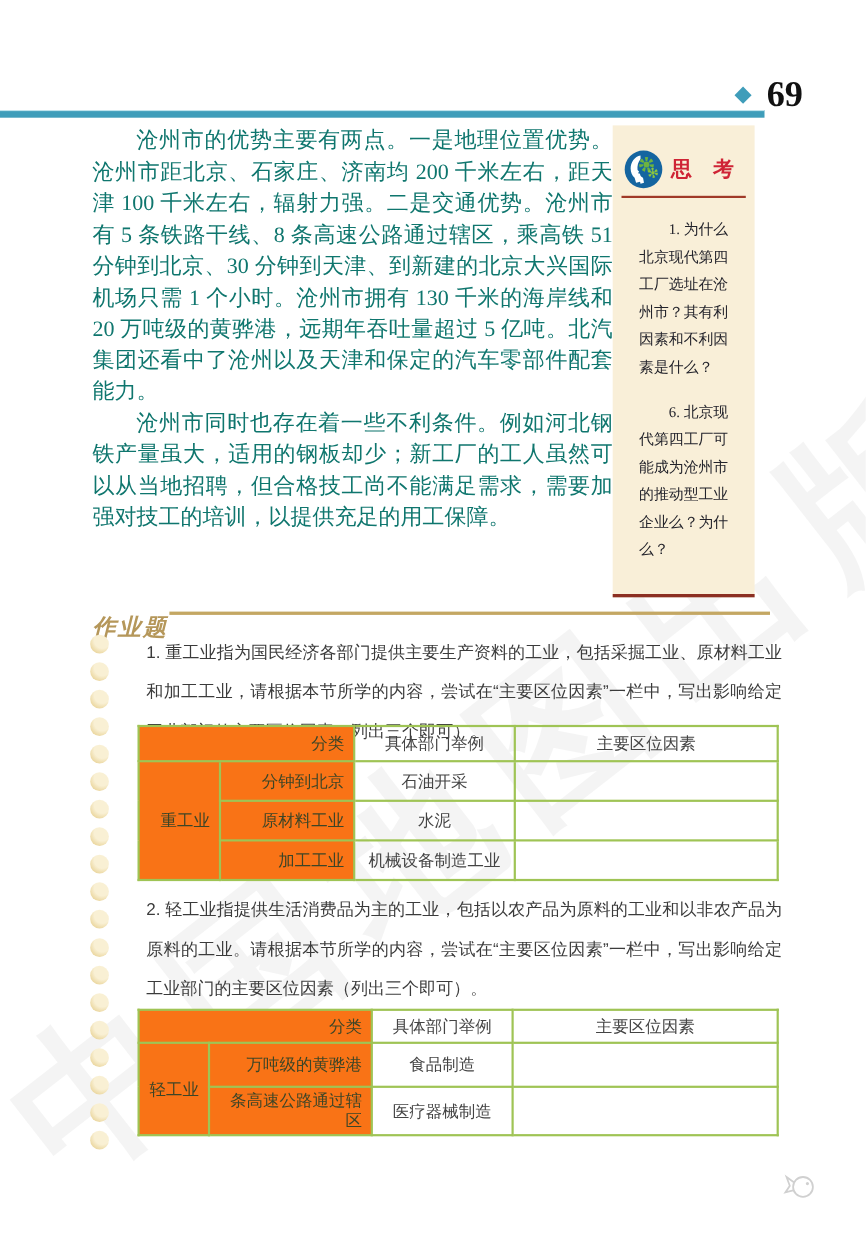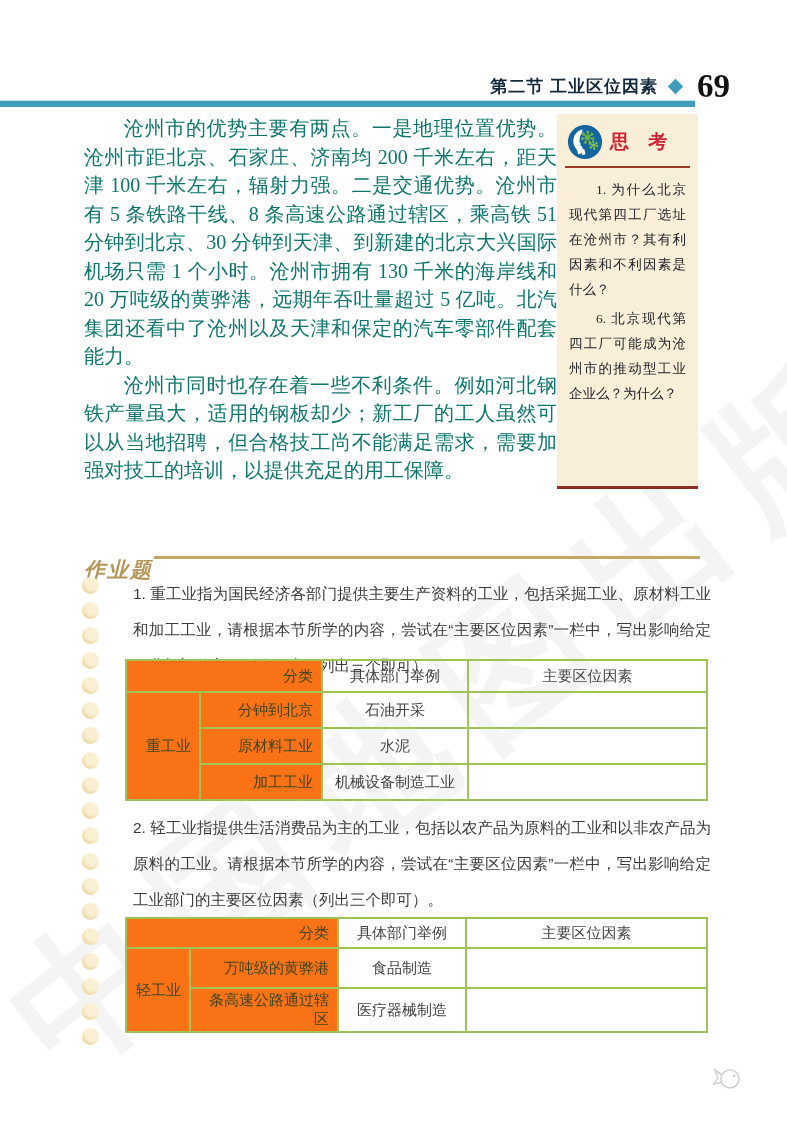--- a/index.html
+++ b/index.html
@@ -22,29 +22,29 @@
   .header-title{font-size:17px;font-weight:bold;color:#14293d;letter-spacing:1px;}
   .header-diamond{width:11px;height:11px;background:#3f9dba;transform:rotate(45deg);
     margin:0 16px 0 12px;}
   .page-number{font-family:"Liberation Serif",serif;font-size:33px;font-weight:bold;color:#111;}
   
   .article{position:absolute;left:84px;top:114px;width:473px;
     font-family:"Liberation Serif",serif;font-size:20px;line-height:28.5px;
     color:#0f766e;text-align:justify;}
   .article p{margin:0;text-indent:2em;}
   
-  .think-box{position:absolute;left:557px;top:114px;width:141px;min-height:375px;
+  .think-box{position:absolute;left:557px;top:114px;width:129px;min-height:375px;
     box-sizing:border-box;background:#f9efd8;border-bottom:3px solid #8c2f22;
-    padding:8px 8px 12px 8px;}
+    padding:20px 8px 12px 8px;}
   .think-header{display:flex;align-items:center;gap:7px;padding:2px 0 6px 2px;
     border-bottom:2px solid #a03a28;}
   .think-title{color:#cf2435;font-weight:bold;font-size:19px;letter-spacing:7px;}
   .think-questions{margin-top:9px;font-family:"Liberation Serif",serif;
     font-size:13.5px;line-height:25px;color:#23232b;text-align:justify;}
-  .think-questions p{margin:4px;text-indent:2em;}
+  .think-questions p{margin:16px;text-indent:2em;}
   
   .hw-heading{position:absolute;left:84px;top:536px;
     font-family:Liberation Serif, serif;font-style:italic;font-weight:bold;
     font-size:21px;color:#b5975a;letter-spacing:2px;margin-top:20px;}
   .hw-rule{position:absolute;left:154px;top:556px;width:546px;height:3px;background:#c4a763;}
   .bullet-col{position:absolute;left:82px;top:577px;height:468px;width:18px;
     display:flex;flex-direction:column;justify-content:space-between;}
   .bullet-col i{display:block;width:17px;height:17px;border-radius:50%;
     background:radial-gradient(circle at 65% 30%, #f9f0d4 45%, #ecd9a4 75%, #dfc78b);}
   .hw-question{position:absolute;left:133px;width:578px;font-size:15.5px;
@@ -71,21 +71,20 @@
     gap:8px;color:#cccccc;}
   .footer-brand .brand-text{font-size:21px;font-weight:bold;letter-spacing:2px;color:#d0d0d0;}
 </style>
 </head>
 <body>
 
 <div class="page-watermark">中国地图出版社</div>
 
 <div class="header-rule"></div>
 <div class="header-bar">
-  <span class="header-title">第二节  工业区位因素</span>
   <span class="header-diamond"></span>
   <span class="page-number">69</span>
 </div>
 
 <div class="article">
   <p>沧州市的优势主要有两点。一是地理位置优势。沧州市距北京、石家庄、济南均 200 千米左右，距天津 100 千米左右，辐射力强。二是交通优势。沧州市有 5 条铁路干线、8 条高速公路通过辖区，乘高铁 51 分钟到北京、30 分钟到天津、到新建的北京大兴国际机场只需 1 个小时。沧州市拥有 130 千米的海岸线和 20 万吨级的黄骅港，远期年吞吐量超过 5 亿吨。北汽集团还看中了沧州以及天津和保定的汽车零部件配套能力。</p>
   <p>沧州市同时也存在着一些不利条件。例如河北钢铁产量虽大，适用的钢板却少；新工厂的工人虽然可以从当地招聘，但合格技工尚不能满足需求，需要加强对技工的培训，以提供充足的用工保障。</p>
 </div>
 
 <div class="think-box">

